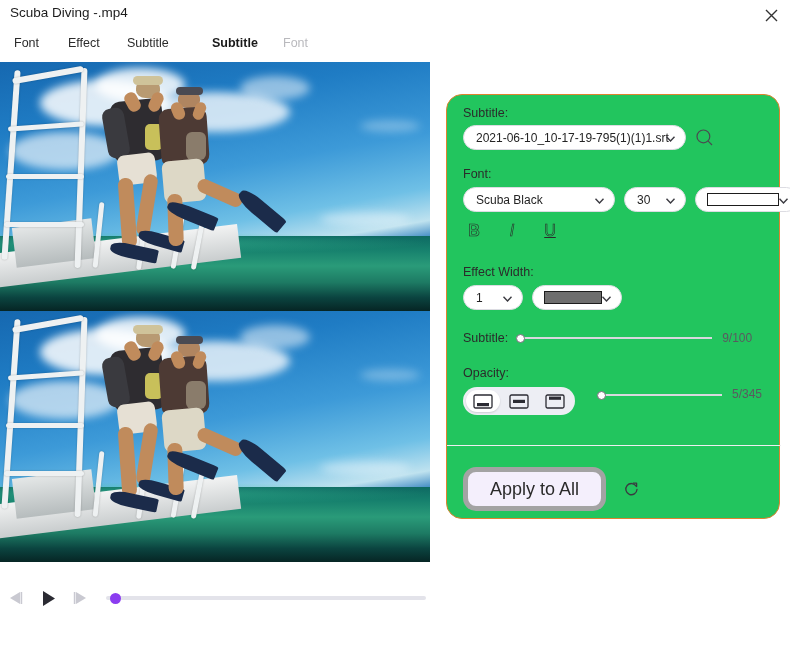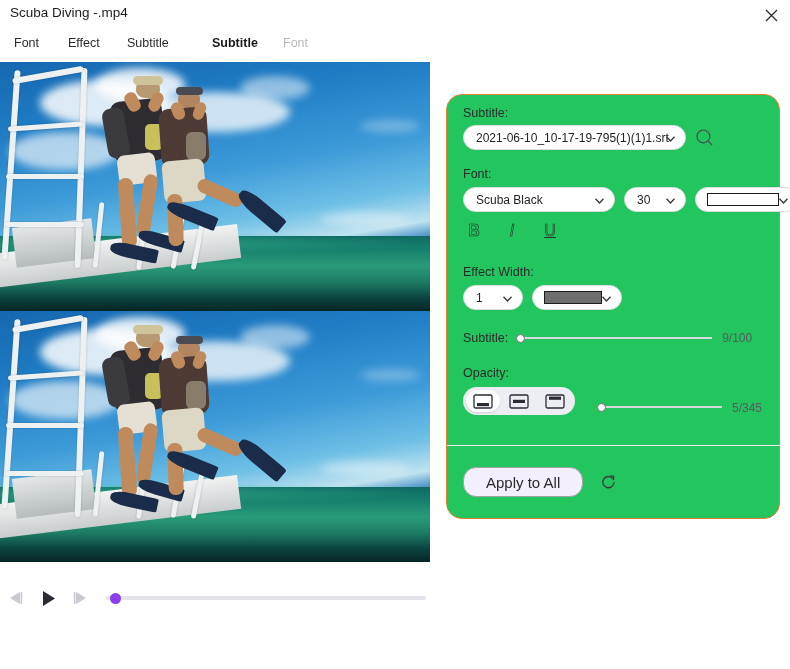--- a/index.html
+++ b/index.html
@@ -179,39 +179,39 @@
   .r-opacity { left: 16px; top: 235px; display:flex; align-items:center; }
   .slider-wrap { position: relative; height: 16px; display:flex; align-items:center; }
   .slider-track { position:absolute; left:0; right:0; height:1.5px; background:#d8d8de; }
   .slider-thumb {
     position:absolute; width:9px; height:9px; border-radius:50%;
     background:#fff; border: 1.3px solid #6d6d75; cursor: pointer;
   }
   .slider-val { font-size: 12px; color: #5a5a60; white-space: nowrap; }
 
   .r-position-lbl { left: 16px; top: 271px; }
-  .r-position-ctl { left: 16px; top: 292px; display:flex; align-items:flex-end; }
+  .r-position-ctl { left: 16px; top: 292px; display:flex; align-items:flex-start; }
 
   .posgroup {
     display:flex; align-items:center; background:#edeef4; border-radius: 14px;
     padding: 3px; gap: 2px;
   }
   .posbtn {
     width: 34px; height: 22px; border-radius: 12px;
     display:flex; align-items:center; justify-content:center; cursor:pointer;
   }
   .posbtn.sel { background: #fff; box-shadow: 0 1px 2px rgba(0,0,0,.14); }
 
   .divider { position:absolute; left: 0; top: 350px; width: 334px; height: 1px; background:#eeeef1; }
 
   .apply-row { position:absolute; left: 16px; top: 372px; display:flex; align-items:center; }
   .apply-btn {
-    height: 30px; padding: 0 22px; border-radius: 13px;
-    border: 1px solid #a3a3a3; background: #f4effc;
-    font-size: 15px; color: #2a2a2a; cursor: pointer;
+    height: 44px; padding: 0 22px; border-radius: 13px;
+    border: 5px solid #a3a3a3; background: #f4effc;
+    font-size: 18px; color: #2a2a2a; cursor: pointer;
     display:flex; align-items:center;
   }
   .reset-btn { margin-left: 17px; cursor:pointer; display:flex; align-items:center; }
 
   
   .footer { position:absolute; left:0; top:620px; width:790px; height:49px; background:#fff; }
 </style>
 </head>
 <body>
 

